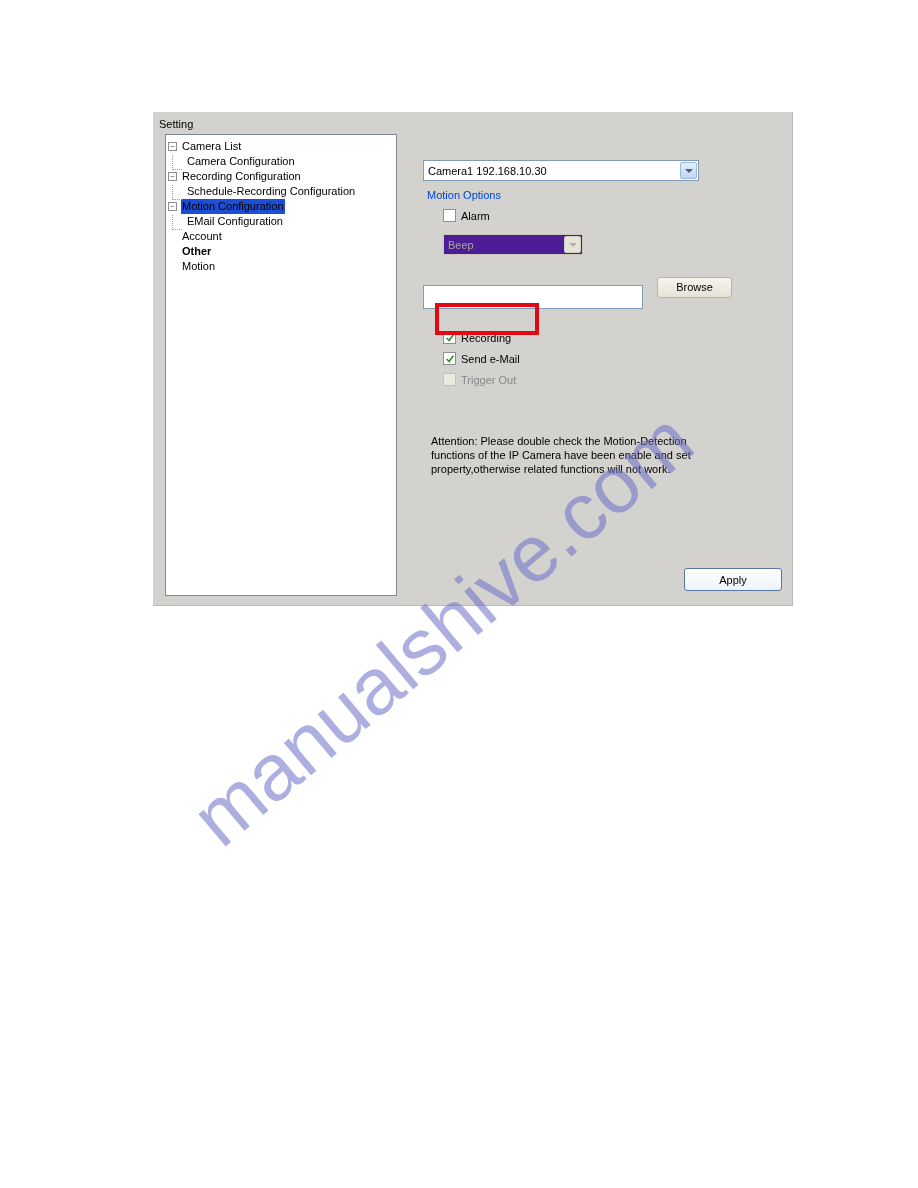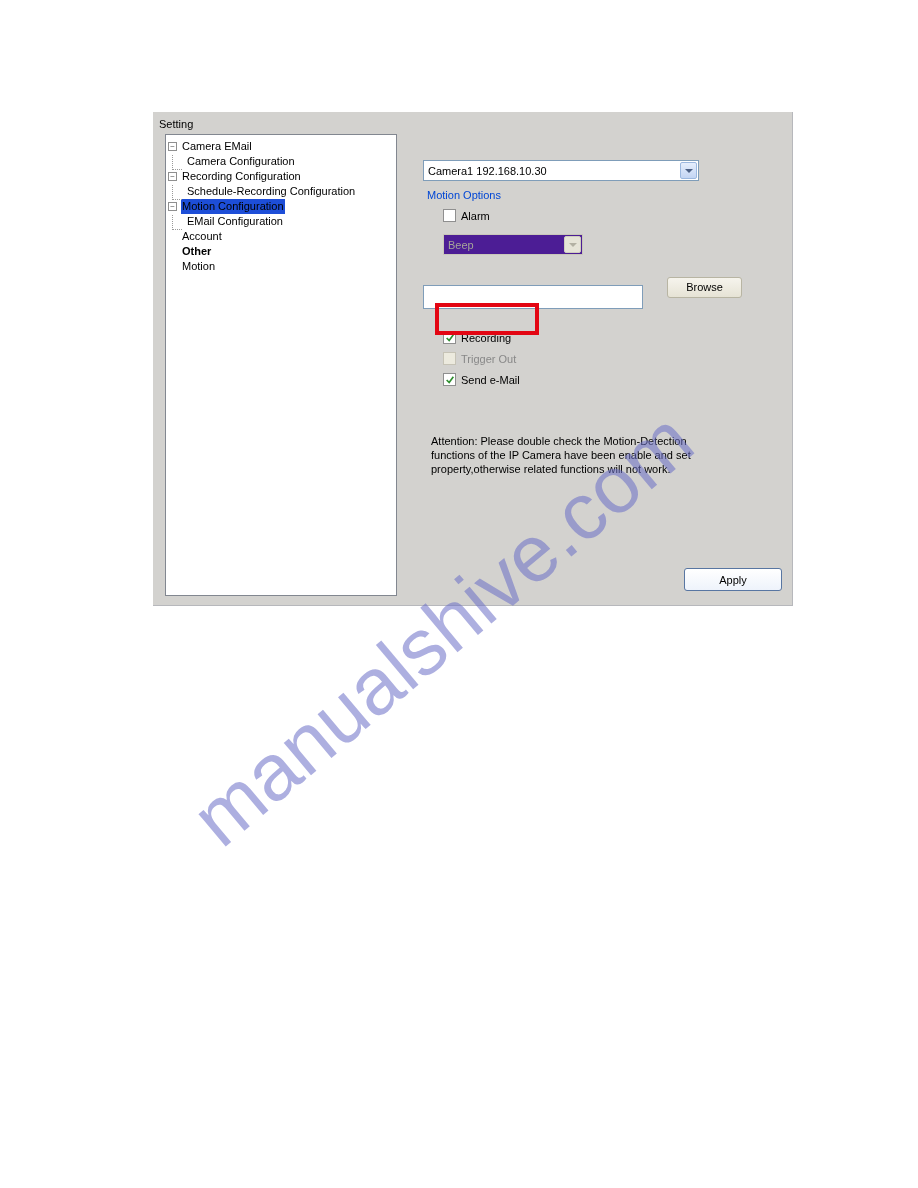--- a/index.html
+++ b/index.html
@@ -154,21 +154,21 @@
   .pathbox {
     width:220px; height:24px; border:1px solid #7f9db9; background:#fff; margin-left:0; margin-top:20px;
   }
   .browse-btn {
     width: 75px; height: 21px;
     background: linear-gradient(#f6f4ed, #e6e3d5);
     border: 1px solid #b8b5a3;
     border-radius: 3px;
     display:inline-flex; align-items:center; justify-content:center;
   }
-  .row-path { display:flex; align-items:center; gap:24px; margin-top:10px;}
+  .row-path { display:flex; align-items:center; gap:14px; margin-top:10px;}
   .apply-btn {
     width: 98px; height: 23px;
     background: linear-gradient(#ffffff, #eef3fb);
     border: 1px solid #5876a2;
     border-radius: 3px;
     display:flex; align-items:center; justify-content:center;
   }
   .apply-wrap {
     position:absolute; right:10px; bottom:14px;
   }
@@ -192,21 +192,21 @@
 </head>
 <body>
 
 <div class="setting-panel">
   <div class="panel-title">Setting</div>
 
   <div class="tree-box">
     <div class="tree">
       <div class="tree-node">
         <span class="expander">−</span>
-        <span class="node-label">Camera EMail</span>
+        <span class="node-label">Camera List</span>
       </div>
       <div class="tree-node">
         <span class="spacer-dots"></span>
         <span class="node-label">Camera Configuration</span>
       </div>
       <div class="tree-node">
         <span class="expander">−</span>
         <span class="node-label">Recording Configuration</span>
       </div>
       <div class="tree-node">
@@ -267,33 +267,33 @@
     <div class="chk-row" style="margin-top:22px;">
       <span class="chk">
         <svg viewBox="0 0 12 12">
             <polyline points="2,6 5,9 10,2" fill="none" stroke="#2f8f2f" stroke-width="2"></polyline>
           </svg>
       </span>
       <span>Recording</span>
     </div>
 
     <div class="chk-row">
-      <span class="chk disabled"></span>
-      <span style="color:#888;">Trigger Out</span>
-    </div>
-
-    <div class="chk-row">
       <span class="chk">
         <svg viewBox="0 0 12 12">
             <polyline points="2,6 5,9 10,2" fill="none" stroke="#2f8f2f" stroke-width="2"></polyline>
           </svg>
       </span>
       <span>Send e-Mail</span>
     </div>
 
+    <div class="chk-row">
+      <span class="chk disabled"></span>
+      <span style="color:#888;">Trigger Out</span>
+    </div>
+
     <div class="attention">Attention: Please double check the Motion-Detection functions of the IP Camera have been enable and set property,otherwise related functions will not work.</div>
   </div>
 
   <div class="red-highlight"></div>
 
   <div class="apply-wrap">
     <div class="apply-btn">
       <span>Apply</span>
     </div>
   </div>

